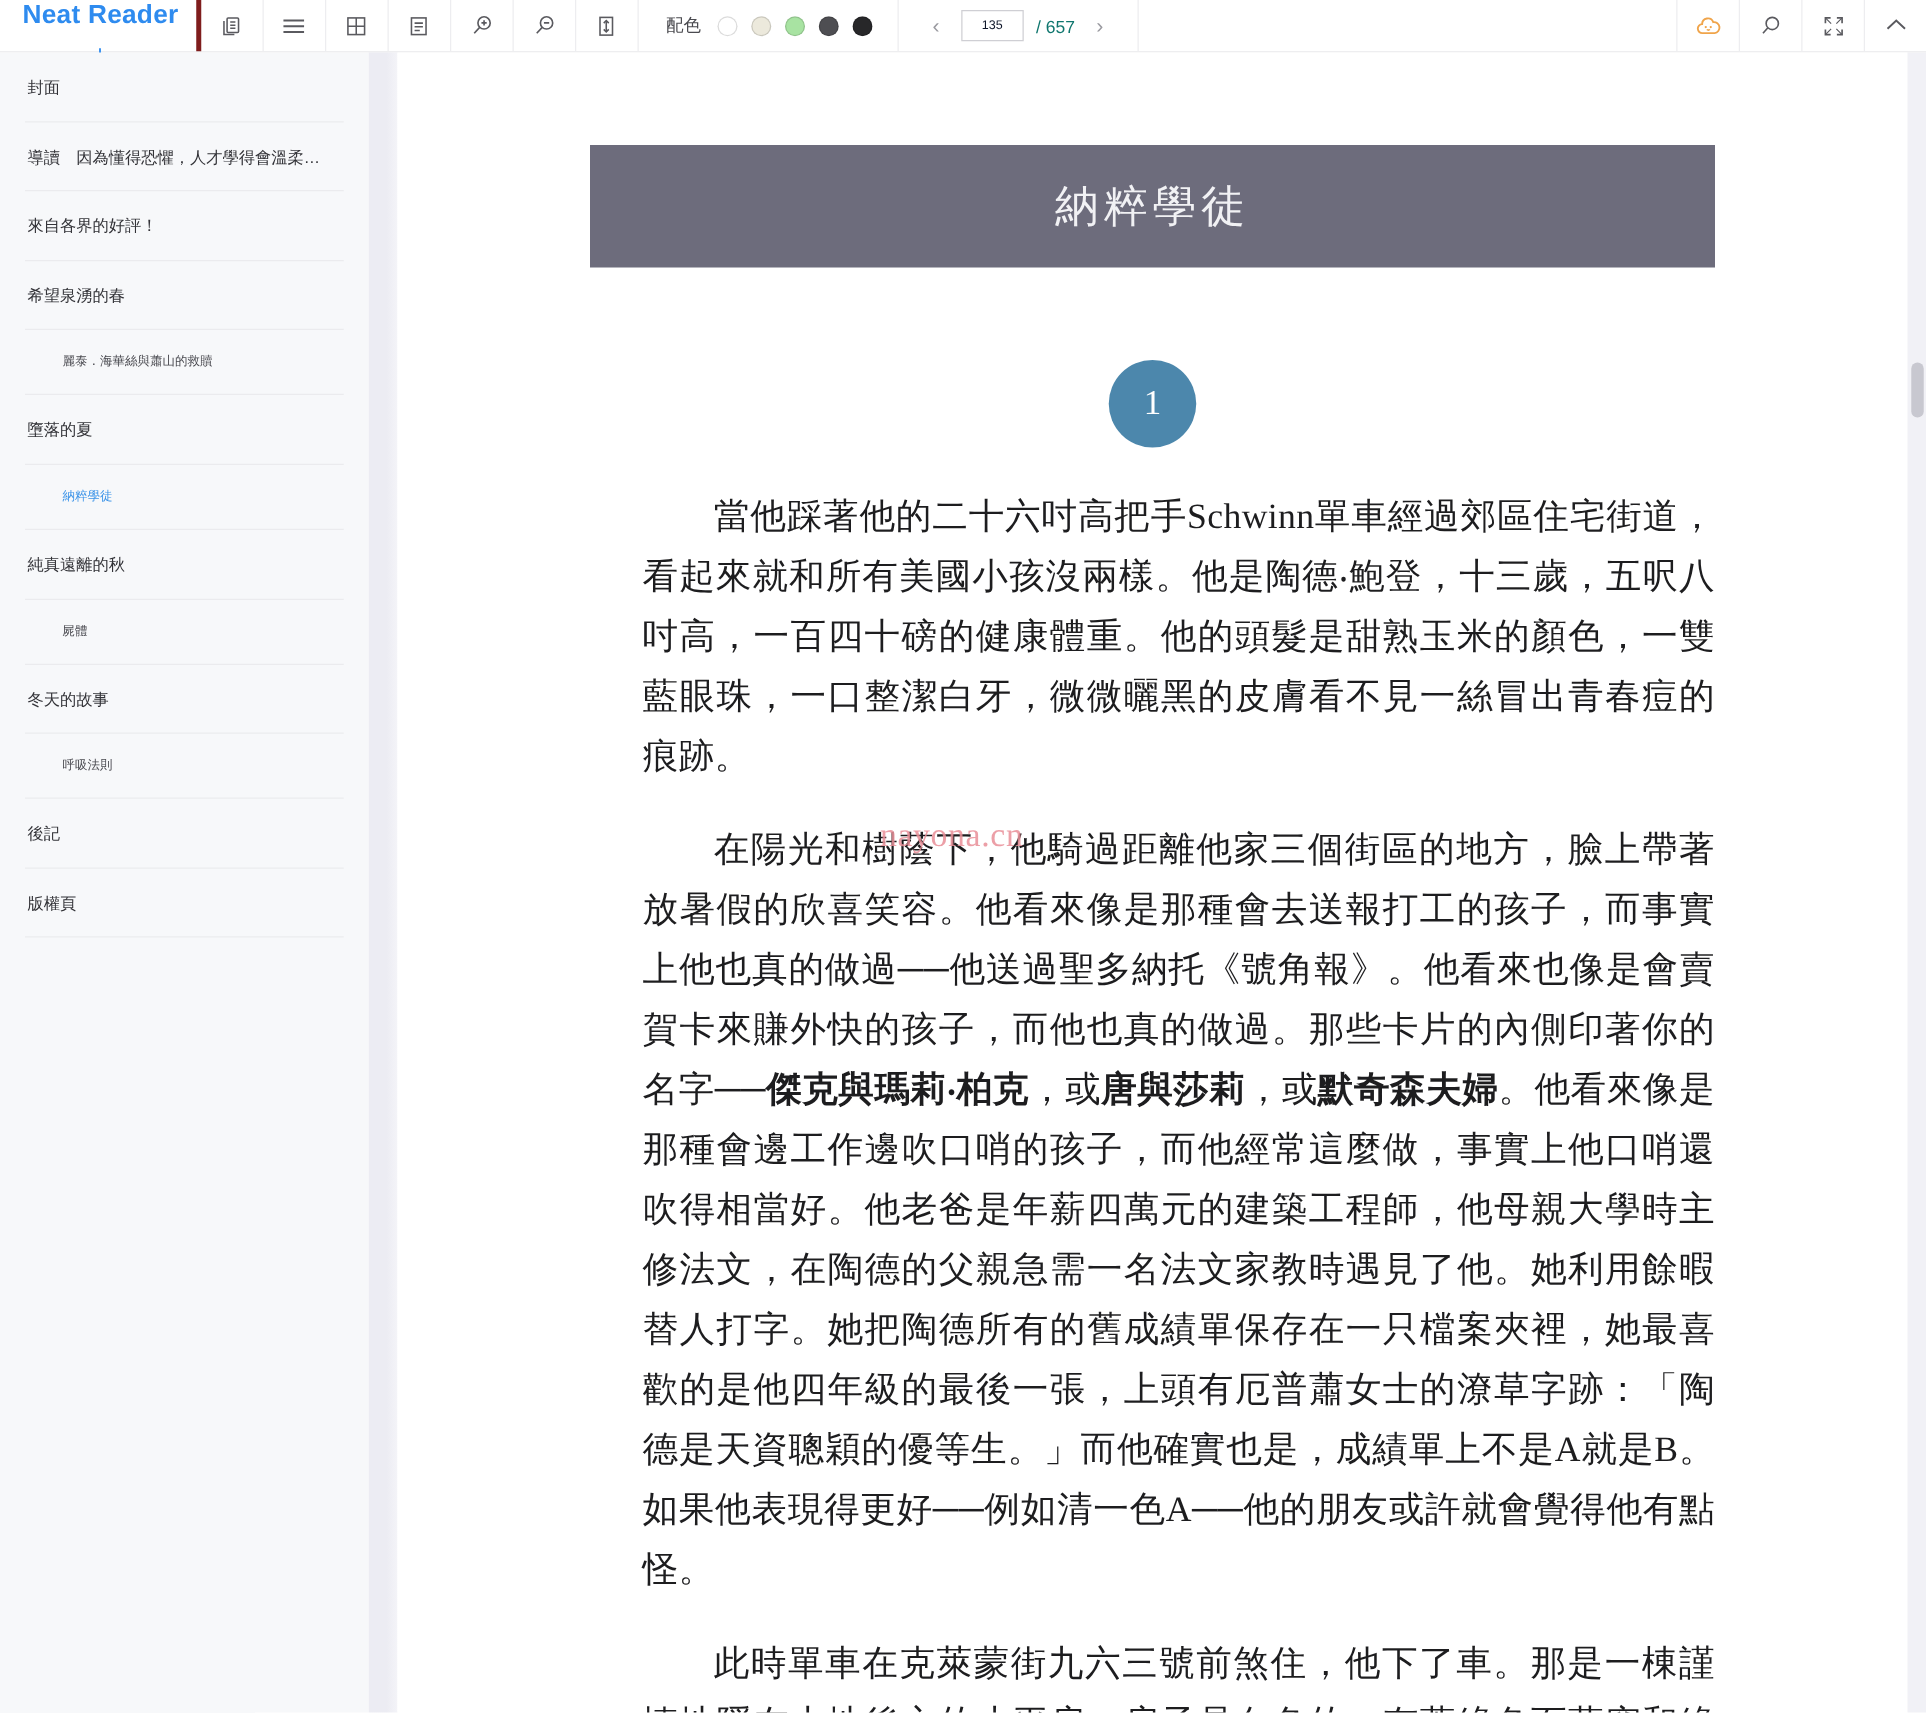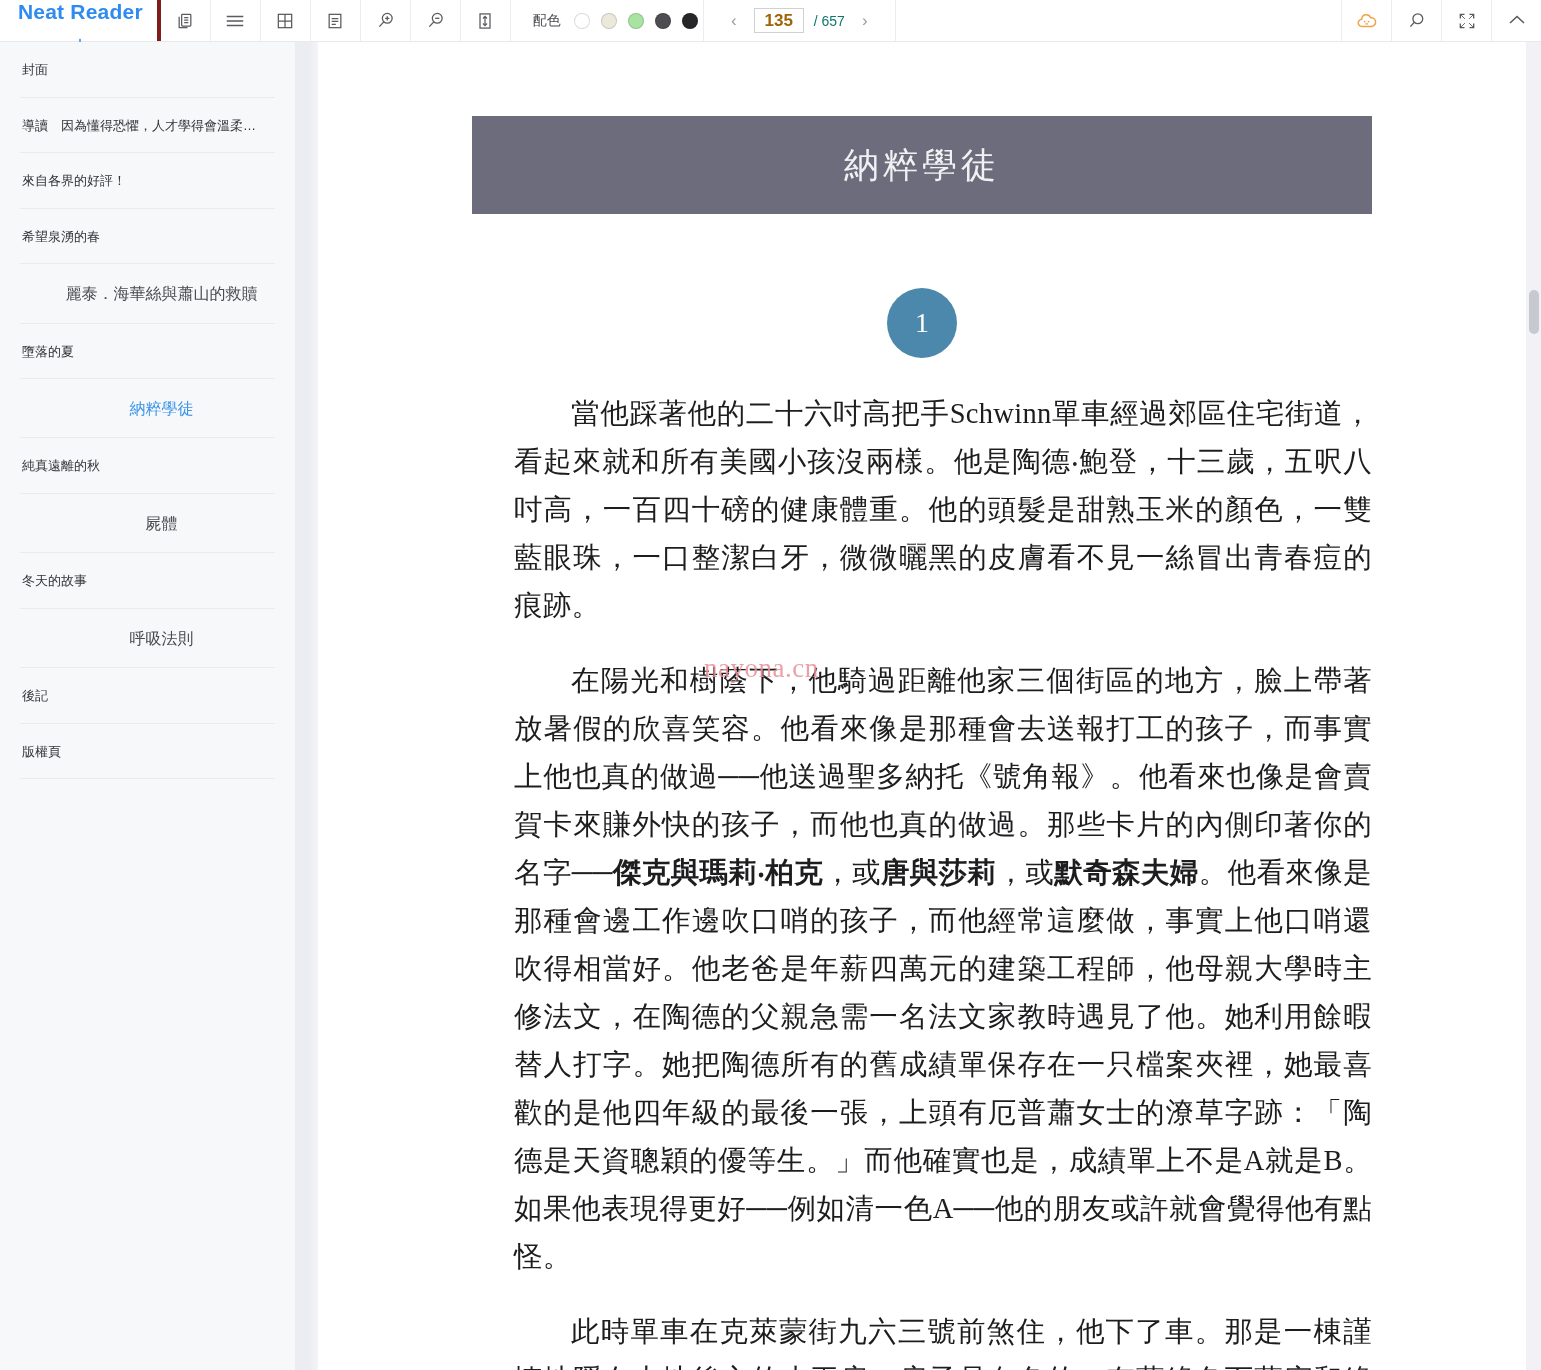--- a/index.html
+++ b/index.html
@@ -38,21 +38,21 @@
     font-size: 21px;
     font-weight: bold;
     letter-spacing: .2px;
     white-space: nowrap;
   }
   .brand-save { color: #2e8bef; display: flex; align-items: center; cursor: pointer; }
 
   
   .tb-colors {
     display: flex; align-items: center; gap: 11px;
-    padding: 0 5px 0 22px;
+    padding: 0 20px 0 22px;
     border-right: 1px solid #ededf0;
     height: 100%;
   }
   .colors-label { font-size: 14px; color: #4b4b50; white-space: nowrap; margin-right: 2px; }
   .swatch {
     width: 16px; height: 16px; border-radius: 50%;
     border: 1px solid rgba(0,0,0,0.14);
     cursor: pointer; flex: none;
   }
 
@@ -66,24 +66,23 @@
   .pg-arrow {
     width: 20px; height: 24px;
     display: flex; align-items: center; justify-content: center;
     color: #9a9aa0; cursor: pointer; font-size: 17px;
   }
   .pg-input {
     width: 50px; height: 25px;
     border: 1px solid #cfcfd4;
     background: #fff;
     text-align: center;
-    font-size: 17px; color: #a16207;
+    font-size: 10px; color: #0f172a;
     font-family: "Liberation Sans", sans-serif;
     outline: none;
-    font-weight: bold;
   }
   .pg-total { font-size: 14px; color: #0f766e; white-space: nowrap; }
 
   .tb-spacer { flex: 1 1 auto; }
 
   .tb-right { display: flex; align-items: stretch; }
   .tb-right .tb-btn { border-right: none; border-left: 1px solid #ededf0; }
 
   
   .sidebar {
@@ -97,21 +96,21 @@
     border-bottom: 1px solid #ebebee;
     padding: 20px 2px 19px 2px;
     font-size: 13px;
     color: #333338;
     cursor: pointer;
     white-space: nowrap;
     overflow: hidden;
     text-overflow: ellipsis;
     line-height: 1.2;
   }
-  .toc-item.lvl2 { padding-left: 30px; font-size: 16px; color: #4a4a50; text-align: center; }
+  .toc-item.lvl2 { padding-left: 30px; font-size: 10px; color: #4a4a50; }
   .toc-item.active { color: #3d94e8; }
 
   .sidebar-edge {
     position: absolute; top: 42px; left: 295px;
     width: 23px; height: 1328px;
     background: linear-gradient(to right, #ececf3 0%, #ececf3 62%, #f4f4f8 100%);
   }
 
   
   .reader {

